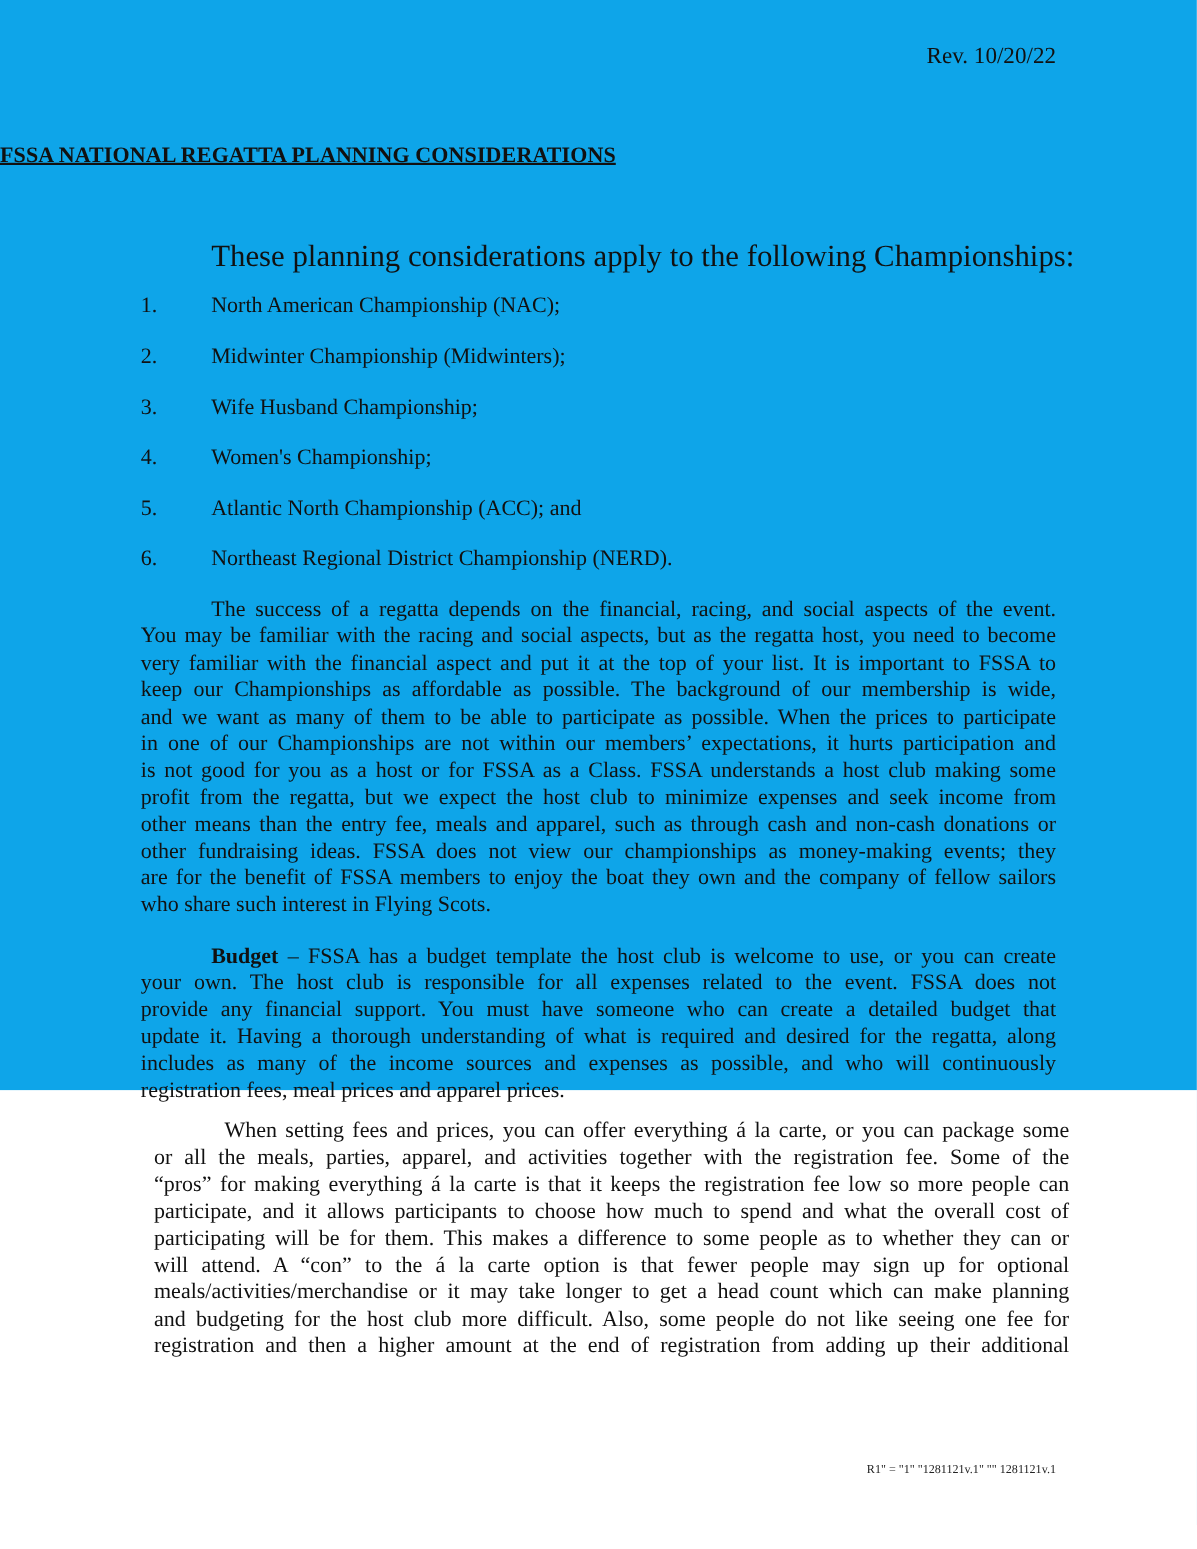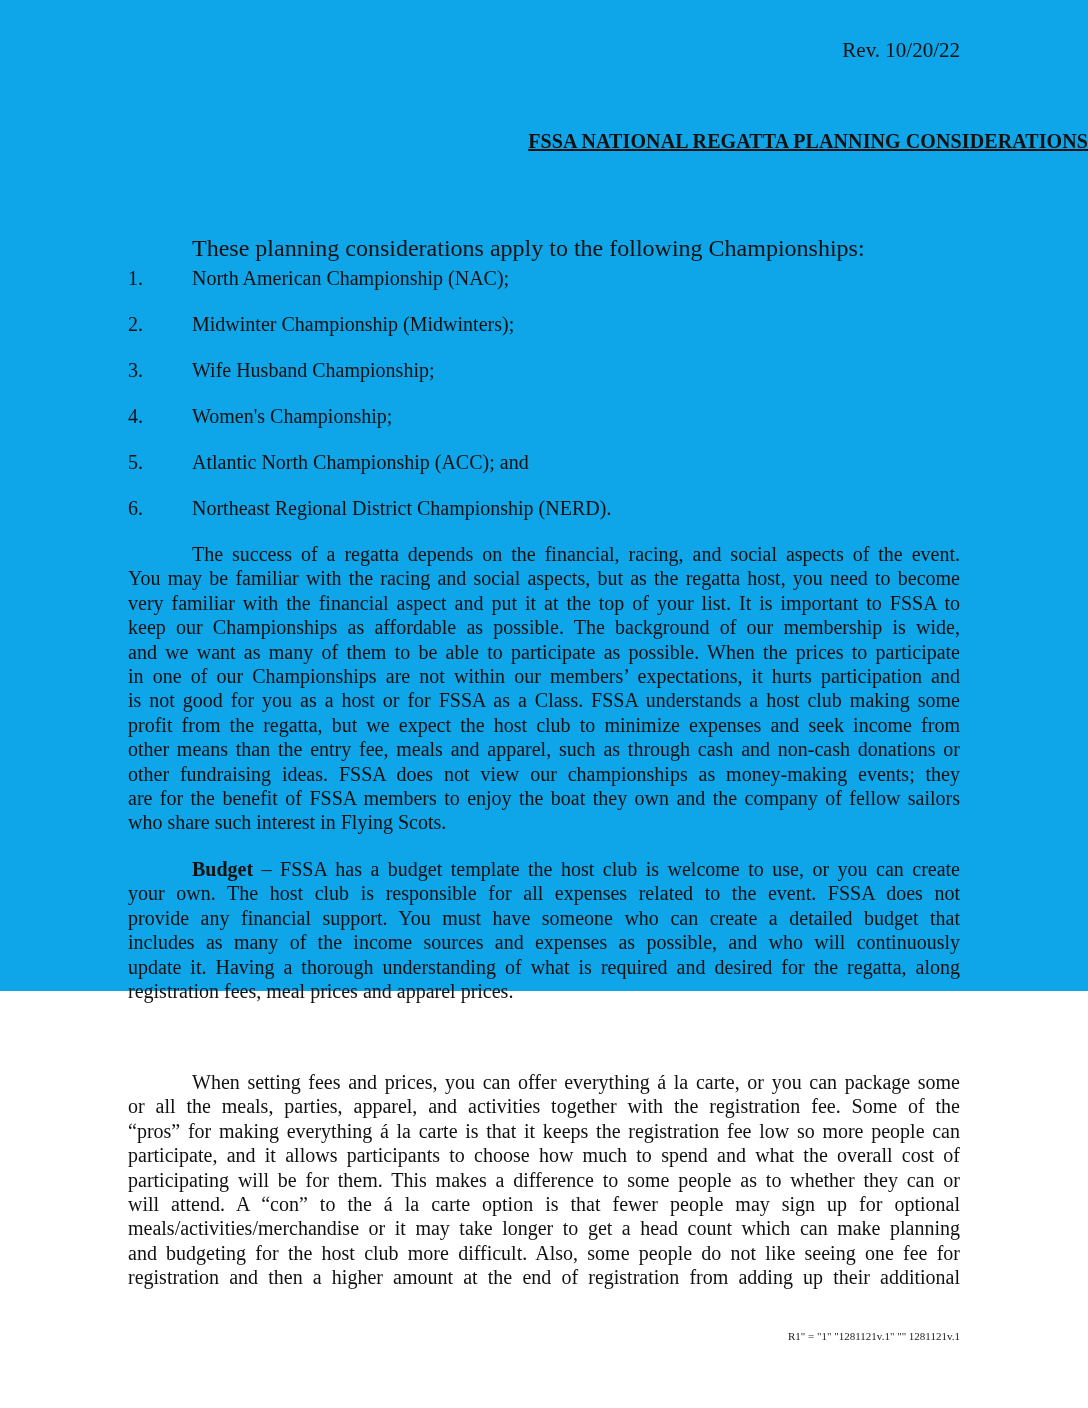--- a/index.html
+++ b/index.html
@@ -27,32 +27,32 @@
       top: 38px;
       right: 128px;
       font-size: 21px;
       line-height: 24px;
     }
     .title {
       position: absolute;
       top: 129px;
       left: 0;
       width: 1088px;
-      text-align: right;
+      text-align: left;
       font-size: 20px;
       font-weight: bold;
       text-decoration: underline;
       line-height: 24px;
       letter-spacing: 0.1px;
     }
     .intro {
       position: absolute;
-      top: 236px;
+      top: 222px;
       left: 192px;
-      font-size: 24px;
+      font-size: 28px;
       line-height: 24px;
     }
     .list {
       position: absolute;
       left: 128px;
       top: 266px;
       margin: 0;
       padding: 0;
       list-style: none;
     }
@@ -156,26 +156,26 @@
     <span class="line">other means than the entry fee, meals and apparel, such as through cash and non-cash donations or</span>
     <span class="line">other fundraising ideas.  FSSA does not view our championships as money-making events; they</span>
     <span class="line">are for the benefit of FSSA members to enjoy the boat they own and the company of fellow sailors</span>
     <span class="line last">who share such interest in Flying Scots.</span>
   </div>
 
   <div class="para" style="top:857px;">
     <span class="line first"><span class="bold">Budget</span><span> – FSSA has a budget template the host club is welcome to use, or you can create</span></span>
     <span class="line">your own.  The host club is responsible for all expenses related to the event.  FSSA does not</span>
     <span class="line">provide any financial support.  You must have someone who can create a detailed budget that</span>
+    <span class="line">update it.  Having a thorough understanding of what is required and desired for the regatta, along</span>
     <span class="line">includes as many of the income sources and expenses as possible, and who will continuously</span>
-    <span class="line">update it.  Having a thorough understanding of what is required and desired for the regatta, along</span>
     <span class="line last">registration fees, meal prices and apparel prices.</span>
   </div>
 
-  <div class="para" style="top:1070px;">
+  <div class="para" style="top:1016px;margin-left:12px;">
     <span class="line first">When setting fees and prices, you can offer everything á la carte, or you can package some</span>
     <span class="line">or all the meals, parties, apparel, and activities together with the registration fee.  Some of the</span>
     <span class="line">“pros” for making everything á la carte is that it keeps the registration fee low so more people can</span>
     <span class="line">participate, and it allows participants to choose how much to spend and what the overall cost of</span>
     <span class="line">participating will be for them.  This makes a difference to some people as to whether they can or</span>
     <span class="line">will attend.  A “con” to the á la carte option is that fewer people may sign up for optional</span>
     <span class="line">meals/activities/merchandise or it may take longer to get a head count which can make planning</span>
     <span class="line">and budgeting for the host club more difficult.  Also, some people do not like seeing one fee for</span>
     <span class="line">registration and then a higher amount at the end of registration from adding up their additional</span>
   </div>

